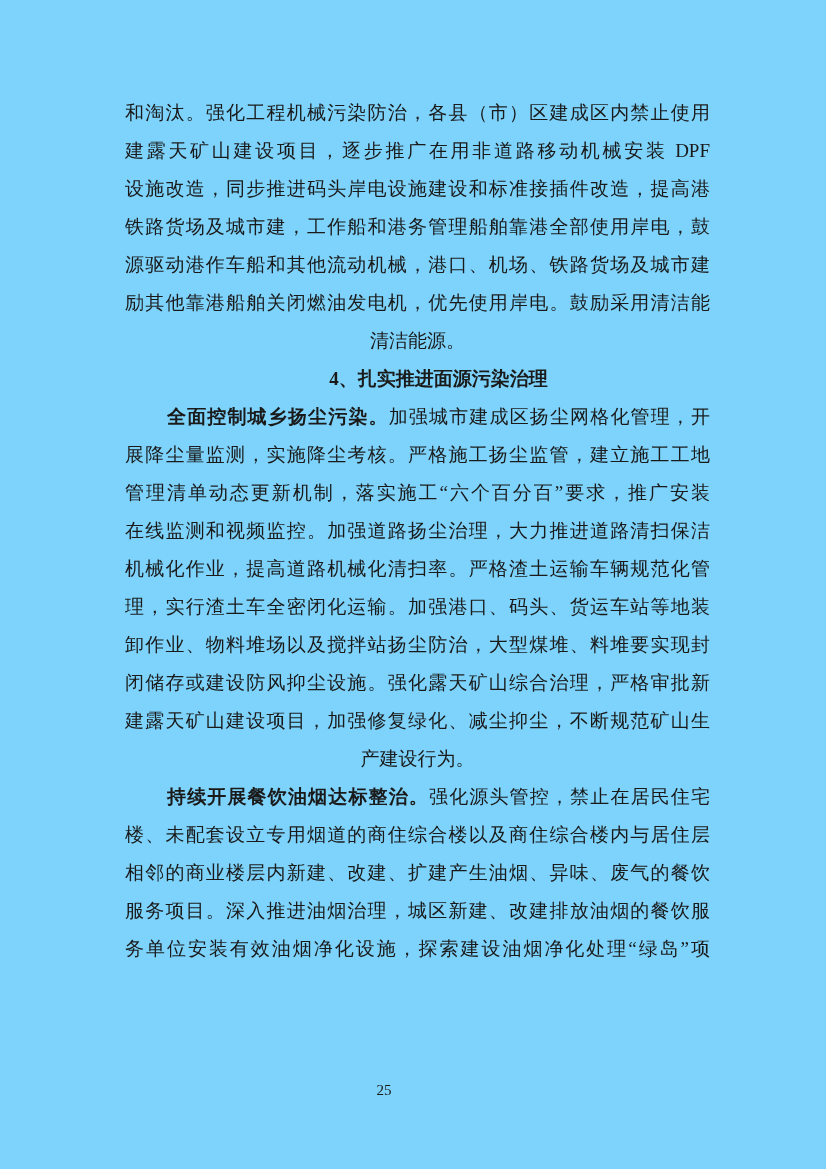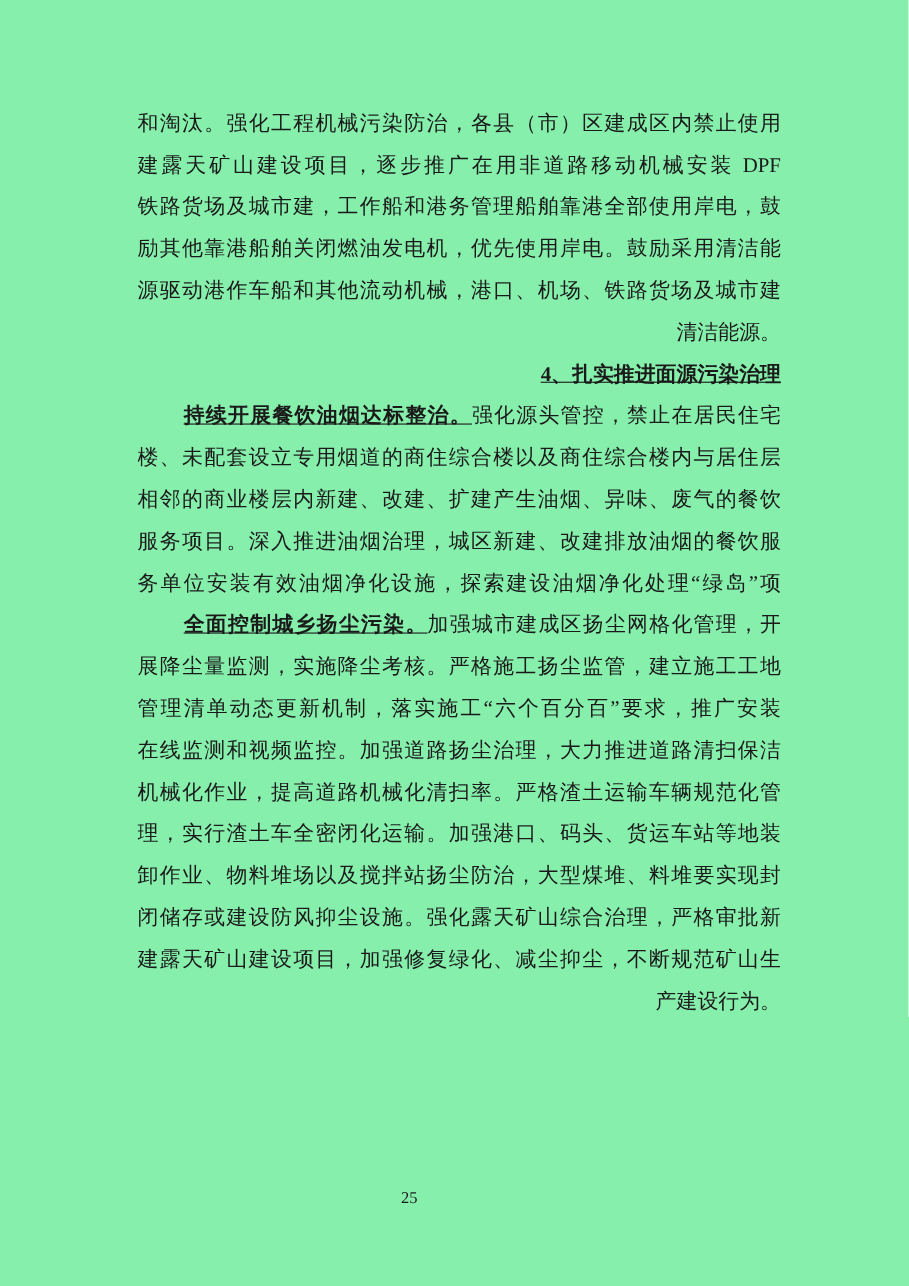--- a/index.html
+++ b/index.html
@@ -4,92 +4,92 @@
 <style>
   html, body {
     margin: 0;
     padding: 0;
     background: #ffffff;
   }
   .page {
     position: relative;
     width: 826px;
     height: 1169px;
-    background: #86efac;
+    background: #7dd3fc;
     overflow: hidden;
     font-family: "Liberation Serif", "DejaVu Serif", serif;
     color: #1a1a1a;
   }
   .text-block {
     position: absolute;
     left: 125px;
     top: 94px;
     width: 585px;
   }
   .line {
     height: 38px;
     line-height: 38px;
     font-size: 19px;
-    text-align: right;
+    text-align: center;
     overflow: hidden;
   }
   .line.justify {
     text-align: justify;
     text-align-last: justify;
     text-justify: inter-character;
   }
   .line.indent {
     padding-left: 42px;
   }
   .heading .line,
   .lead-bold {
     font-weight: 700;
-    text-decoration: underline;
   }
   .page-number {
     position: absolute;
-    left: 0;
+    left: 12px;
     top: 1080px;
     width: 744px;
     text-align: center;
     font-size: 15px;
     line-height: 20px;
     color: #1a1a1a;
   }
 </style>
 </head>
 <body>
 
 <div class="page">
   <div class="text-block" id="text-block">
       <div class="block paragraph">
         <div class="line justify"><span>和淘汰。强化工程机械污染防治，各县（市）区建成区内禁止使用</span></div>
         <div class="line justify"><span>建露天矿山建设项目，逐步推广在用非道路移动机械安装 DPF</span></div>
+        <div class="line justify"><span>设施改造，同步推进码头岸电设施建设和标准接插件改造，提高港</span></div>
         <div class="line justify"><span>铁路货场及城市建，工作船和港务管理船舶靠港全部使用岸电，鼓</span></div>
+        <div class="line justify"><span>源驱动港作车船和其他流动机械，港口、机场、铁路货场及城市建</span></div>
         <div class="line justify"><span>励其他靠港船舶关闭燃油发电机，优先使用岸电。鼓励采用清洁能</span></div>
-        <div class="line justify"><span>源驱动港作车船和其他流动机械，港口、机场、铁路货场及城市建</span></div>
         <div class="line"><span>清洁能源。</span></div>
       </div>
       <div class="block heading">
         <div class="line indent"><span>4、扎实推进面源污染治理</span></div>
-      </div>
-      <div class="block paragraph">
-        <div class="line justify indent"><span class="lead-bold">持续开展餐饮油烟达标整治。</span><span>强化源头管控，禁止在居民住宅</span></div>
-        <div class="line justify"><span>楼、未配套设立专用烟道的商住综合楼以及商住综合楼内与居住层</span></div>
-        <div class="line justify"><span>相邻的商业楼层内新建、改建、扩建产生油烟、异味、废气的餐饮</span></div>
-        <div class="line justify"><span>服务项目。深入推进油烟治理，城区新建、改建排放油烟的餐饮服</span></div>
-        <div class="line justify"><span>务单位安装有效油烟净化设施，探索建设油烟净化处理“绿岛”项</span></div>
       </div>
       <div class="block paragraph">
         <div class="line justify indent"><span class="lead-bold">全面控制城乡扬尘污染。</span><span>加强城市建成区扬尘网格化管理，开</span></div>
         <div class="line justify"><span>展降尘量监测，实施降尘考核。严格施工扬尘监管，建立施工工地</span></div>
         <div class="line justify"><span>管理清单动态更新机制，落实施工“六个百分百”要求，推广安装</span></div>
         <div class="line justify"><span>在线监测和视频监控。加强道路扬尘治理，大力推进道路清扫保洁</span></div>
         <div class="line justify"><span>机械化作业，提高道路机械化清扫率。严格渣土运输车辆规范化管</span></div>
         <div class="line justify"><span>理，实行渣土车全密闭化运输。加强港口、码头、货运车站等地装</span></div>
         <div class="line justify"><span>卸作业、物料堆场以及搅拌站扬尘防治，大型煤堆、料堆要实现封</span></div>
         <div class="line justify"><span>闭储存或建设防风抑尘设施。强化露天矿山综合治理，严格审批新</span></div>
         <div class="line justify"><span>建露天矿山建设项目，加强修复绿化、减尘抑尘，不断规范矿山生</span></div>
         <div class="line"><span>产建设行为。</span></div>
       </div>
+      <div class="block paragraph">
+        <div class="line justify indent"><span class="lead-bold">持续开展餐饮油烟达标整治。</span><span>强化源头管控，禁止在居民住宅</span></div>
+        <div class="line justify"><span>楼、未配套设立专用烟道的商住综合楼以及商住综合楼内与居住层</span></div>
+        <div class="line justify"><span>相邻的商业楼层内新建、改建、扩建产生油烟、异味、废气的餐饮</span></div>
+        <div class="line justify"><span>服务项目。深入推进油烟治理，城区新建、改建排放油烟的餐饮服</span></div>
+        <div class="line justify"><span>务单位安装有效油烟净化设施，探索建设油烟净化处理“绿岛”项</span></div>
+      </div>
     </div>
   <div class="page-number">25</div>
 </div>
 
 </body></html>

